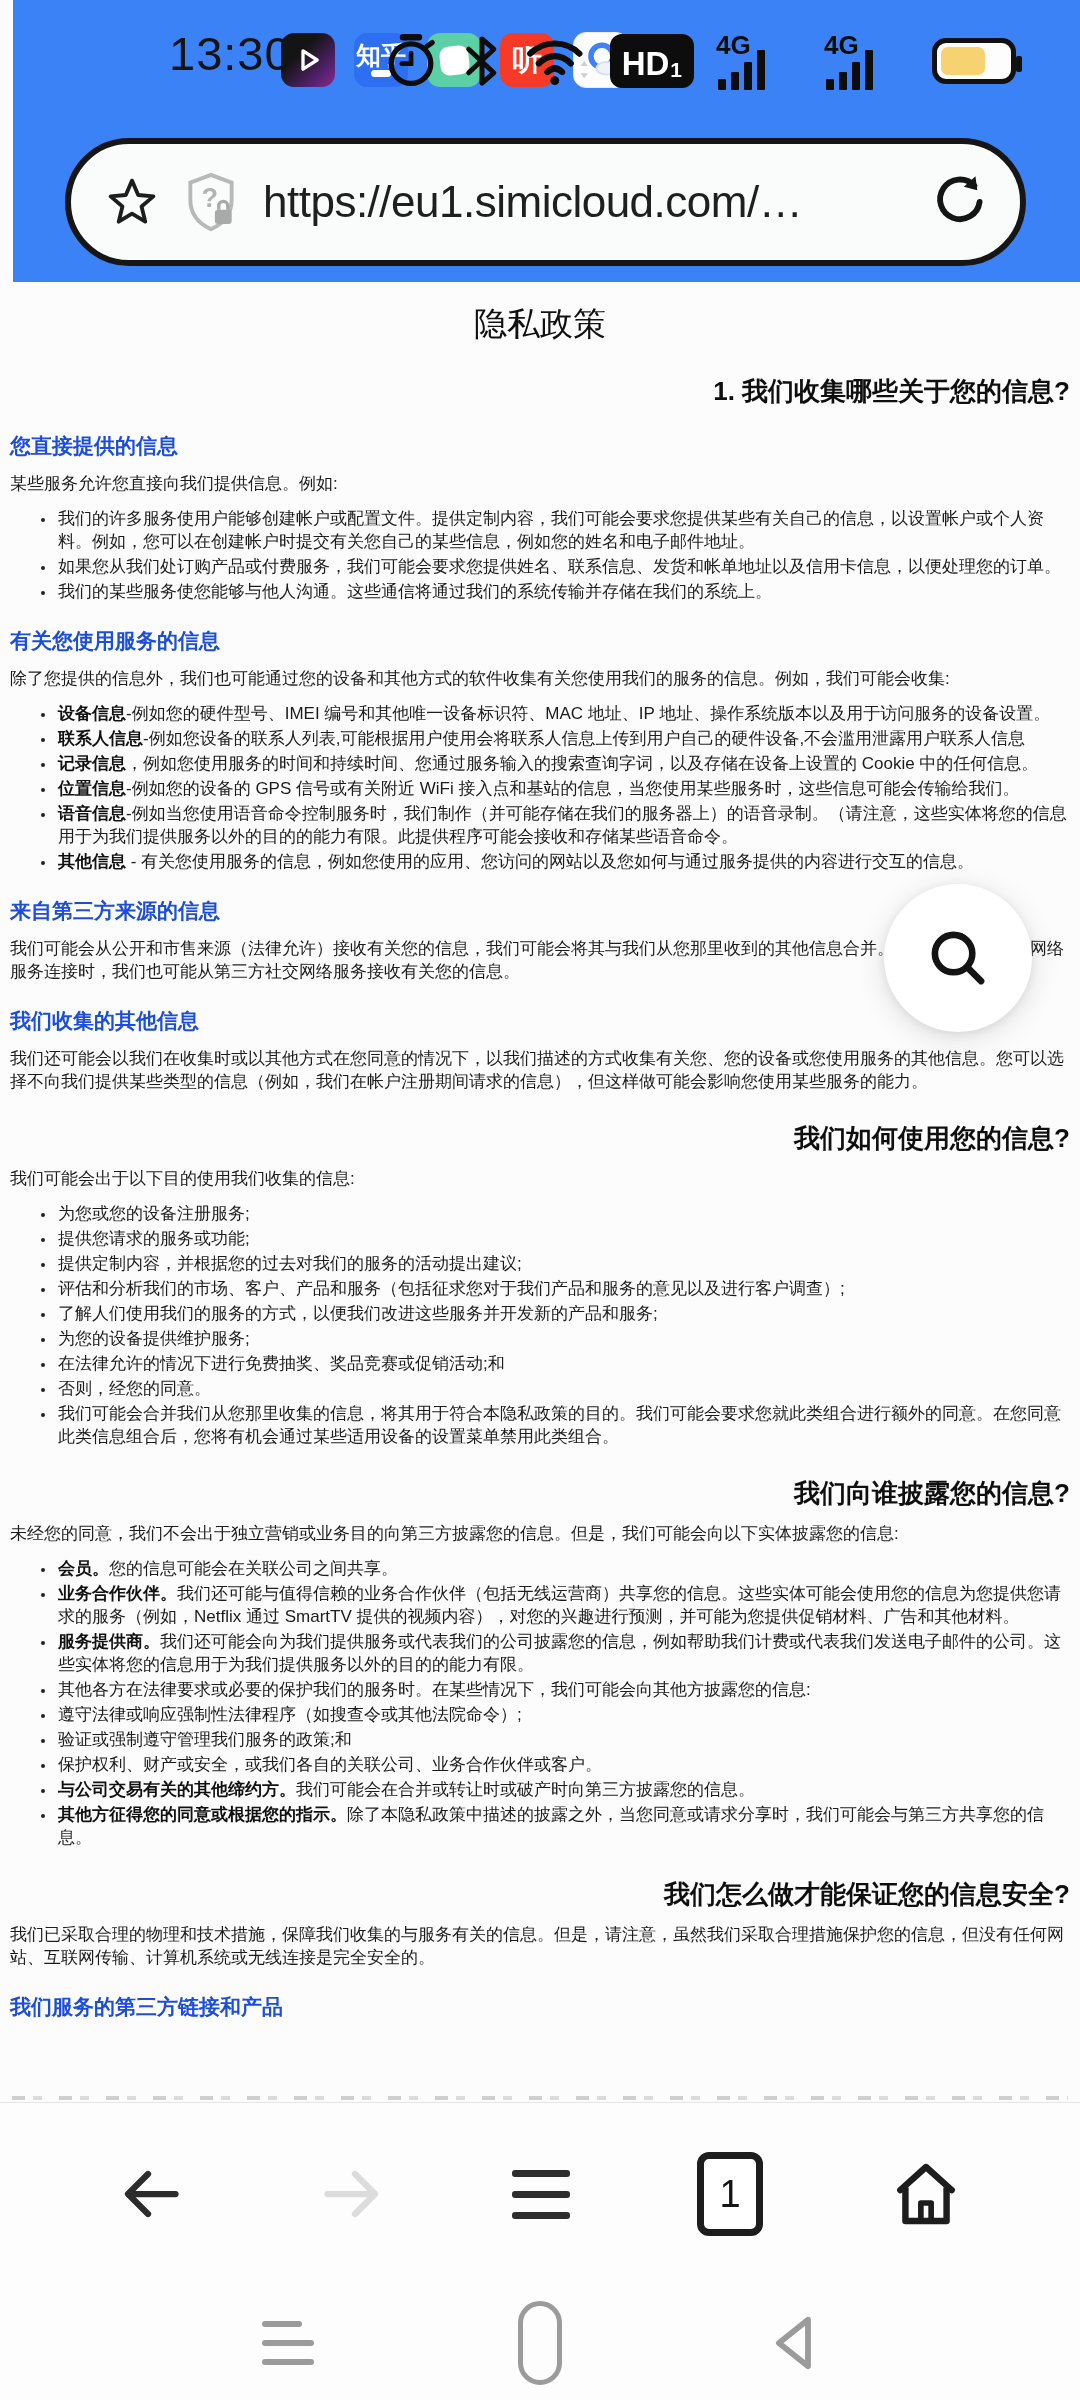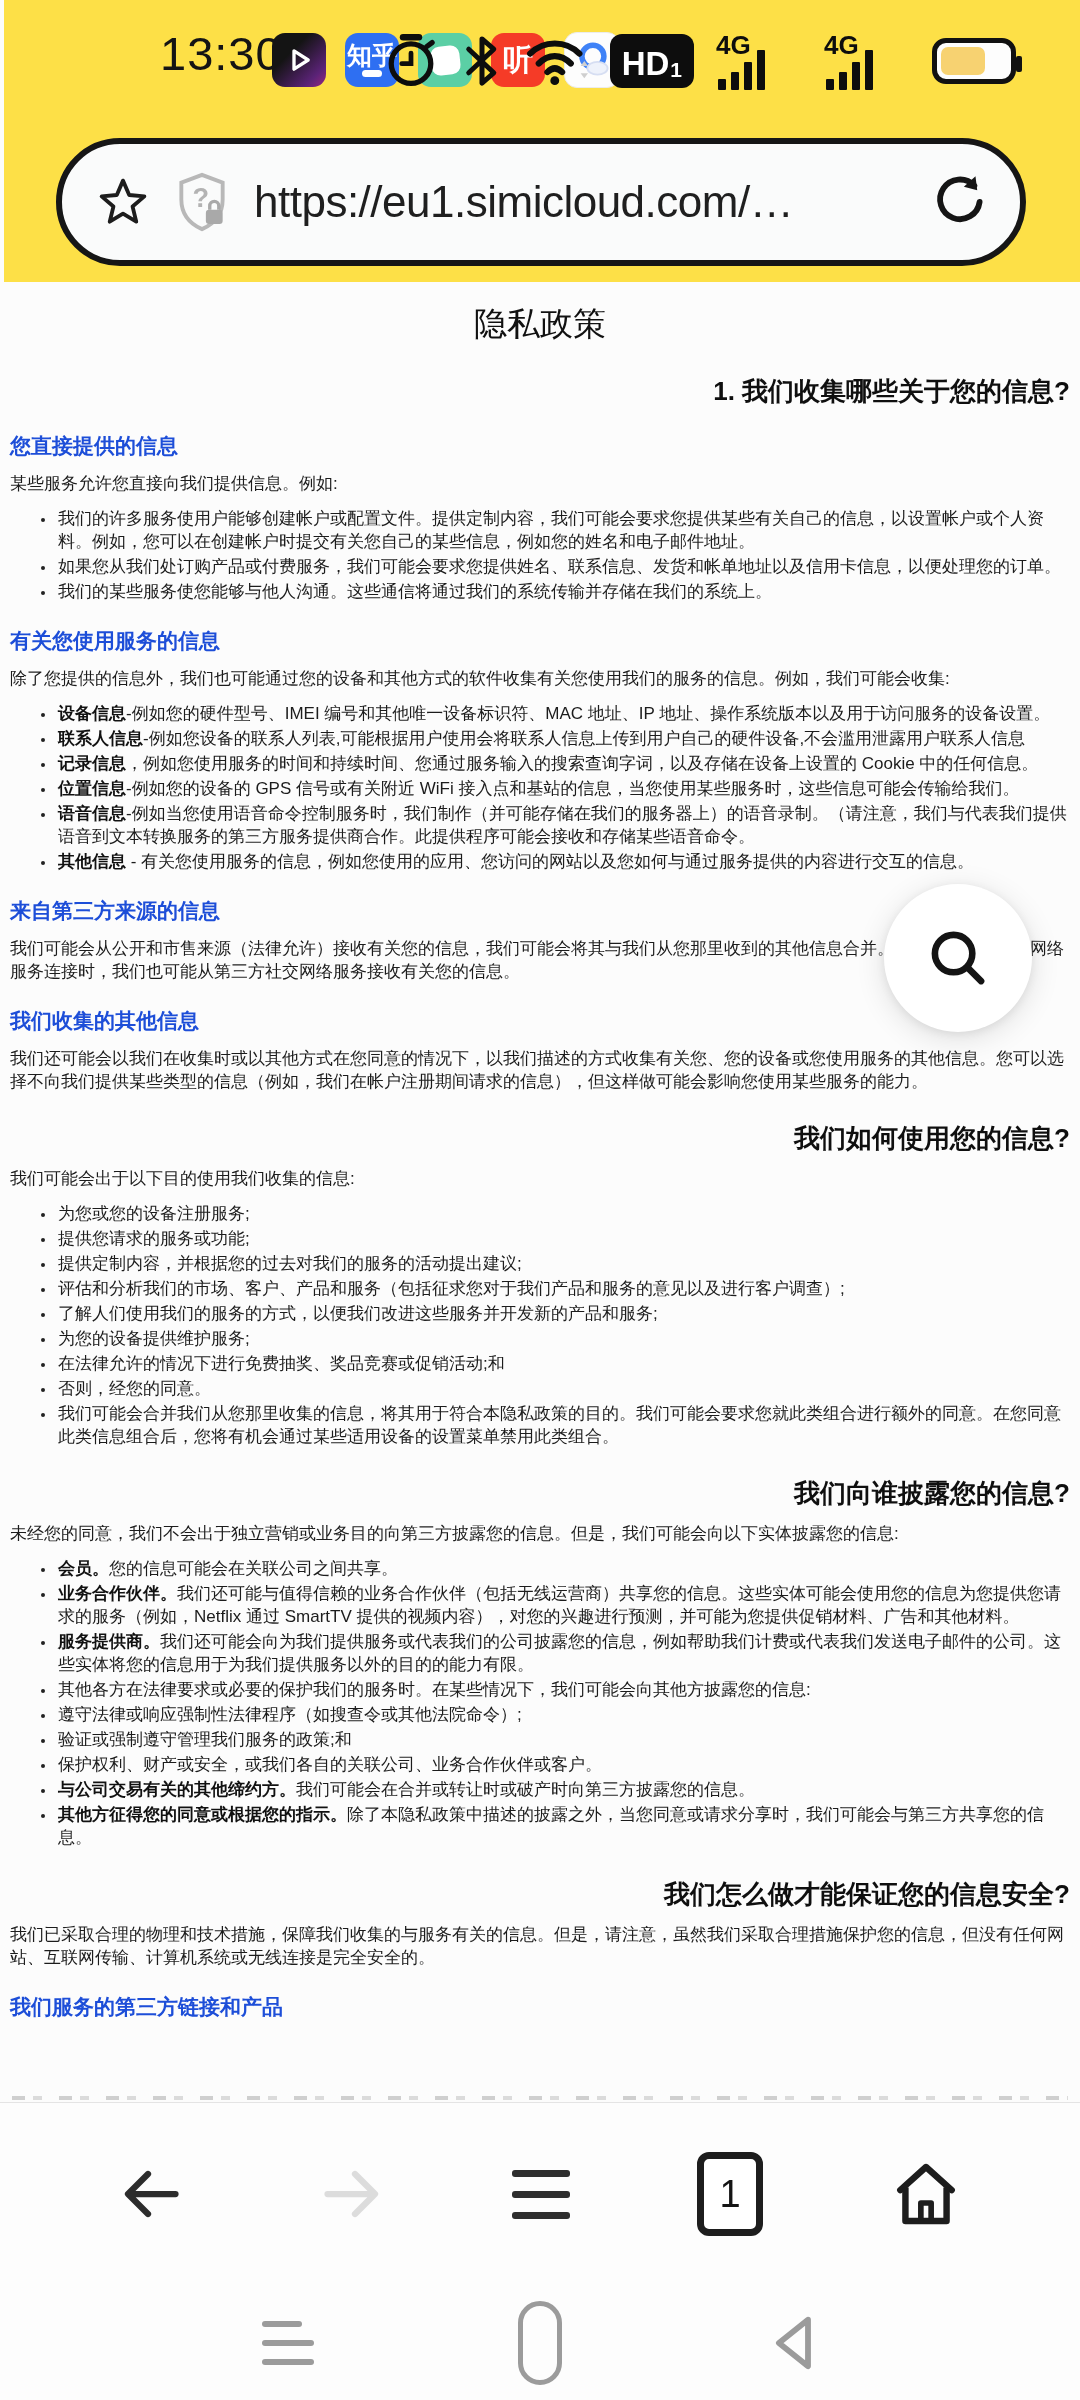--- a/index.html
+++ b/index.html
@@ -4,21 +4,21 @@
 <style>
   html,body{margin:0;padding:0;}
   body{
     width:1080px;height:2400px;position:relative;overflow:hidden;
     background:#fcfcfc;
     font-family:"Liberation Sans",sans-serif;
     color:#1e1e1e;
     -webkit-font-smoothing:antialiased;
   }
   
-  .top-area{position:absolute;top:0;left:4px;right:0;height:282px;background:#fde047;}
+  .top-area{position:absolute;top:0;left:13px;right:0;height:282px;background:#3b82f6;}
   .status-bar{position:absolute;top:0;left:0;right:0;height:112px;}
   .time{position:absolute;left:156px;top:26px;font-size:47px;font-weight:500;color:#141414;letter-spacing:1px;}
   .notif-icons{position:absolute;left:268px;top:32px;display:flex;align-items:center;gap:19px;}
   .app-ic{width:54px;height:54px;border-radius:13px;display:flex;align-items:center;justify-content:center;overflow:hidden;}
   .app-play{background:linear-gradient(135deg,#141414 35%,#5b2377 80%,#c42a86 115%);}
   .app-zhihu{font-size:25px;font-weight:700;color:#fff;line-height:1;flex-direction:column;gap:2px;}
   .zhihu-mascot{width:20px;height:7px;background:#fff;border-radius:4px;}
   .app-green .inner-sq{width:29px;height:29px;background:#fff;border-radius:9px;transform:rotate(-6deg);}
   .app-ting{font-size:30px;font-weight:700;color:#fff;}
   .app-cloud{background:#fdfdfd;border:1px solid #ececec;}
@@ -189,21 +189,21 @@
         <li><span>如果您从我们处订购产品或付费服务，我们可能会要求您提供姓名、联系信息、发货和帐单地址以及信用卡信息，以便处理您的订单。</span></li>
         <li><span>我们的某些服务使您能够与他人沟通。这些通信将通过我们的系统传输并存储在我们的系统上。</span></li>
       </ul>
       <div class="blk-h2">有关您使用服务的信息</div>
       <div class="blk-p">除了您提供的信息外，我们也可能通过您的设备和其他方式的软件收集有关您使用我们的服务的信息。例如，我们可能会收集:</div>
       <ul>
         <li><b>设备信息</b><span>-例如您的硬件型号、IMEI 编号和其他唯一设备标识符、MAC 地址、IP 地址、操作系统版本以及用于访问服务的设备设置。</span></li>
         <li><b>联系人信息</b><span>-例如您设备的联系人列表,可能根据用户使用会将联系人信息上传到用户自己的硬件设备,不会滥用泄露用户联系人信息</span></li>
         <li><b>记录信息</b><span>，例如您使用服务的时间和持续时间、您通过服务输入的搜索查询字词，以及存储在设备上设置的 Cookie 中的任何信息。</span></li>
         <li><b>位置信息</b><span>-例如您的设备的 GPS 信号或有关附近 WiFi 接入点和基站的信息，当您使用某些服务时，这些信息可能会传输给我们。</span></li>
-        <li><b>语音信息</b><span>-例如当您使用语音命令控制服务时，我们制作（并可能存储在我们的服务器上）的语音录制。（请注意，我们与代表我们提供语音到文本转换服务的第三方服务提供商合作。此提供程序可能会接收和存储某些语音命令。</span></li>
+        <li><b>语音信息</b><span>-例如当您使用语音命令控制服务时，我们制作（并可能存储在我们的服务器上）的语音录制。（请注意，这些实体将您的信息用于为我们提供服务以外的目的的能力有限。此提供程序可能会接收和存储某些语音命令。</span></li>
         <li><b>其他信息</b><span> - 有关您使用服务的信息，例如您使用的应用、您访问的网站以及您如何与通过服务提供的内容进行交互的信息。</span></li>
       </ul>
       <div class="blk-h2">来自第三方来源的信息</div>
       <div class="blk-p">我们可能会从公开和市售来源（法律允许）接收有关您的信息，我们可能会将其与我们从您那里收到的其他信息合并。当您与第三方社交网络服务连接时，我们也可能从第三方社交网络服务接收有关您的信息。</div>
       <div class="blk-h2">我们收集的其他信息</div>
       <div class="blk-p">我们还可能会以我们在收集时或以其他方式在您同意的情况下，以我们描述的方式收集有关您、您的设备或您使用服务的其他信息。您可以选择不向我们提供某些类型的信息（例如，我们在帐户注册期间请求的信息），但这样做可能会影响您使用某些服务的能力。</div>
       <div class="blk-h1">我们如何使用您的信息?</div>
       <div class="blk-p">我们可能会出于以下目的使用我们收集的信息:</div>
       <ul>
         <li><span>为您或您的设备注册服务;</span></li>

